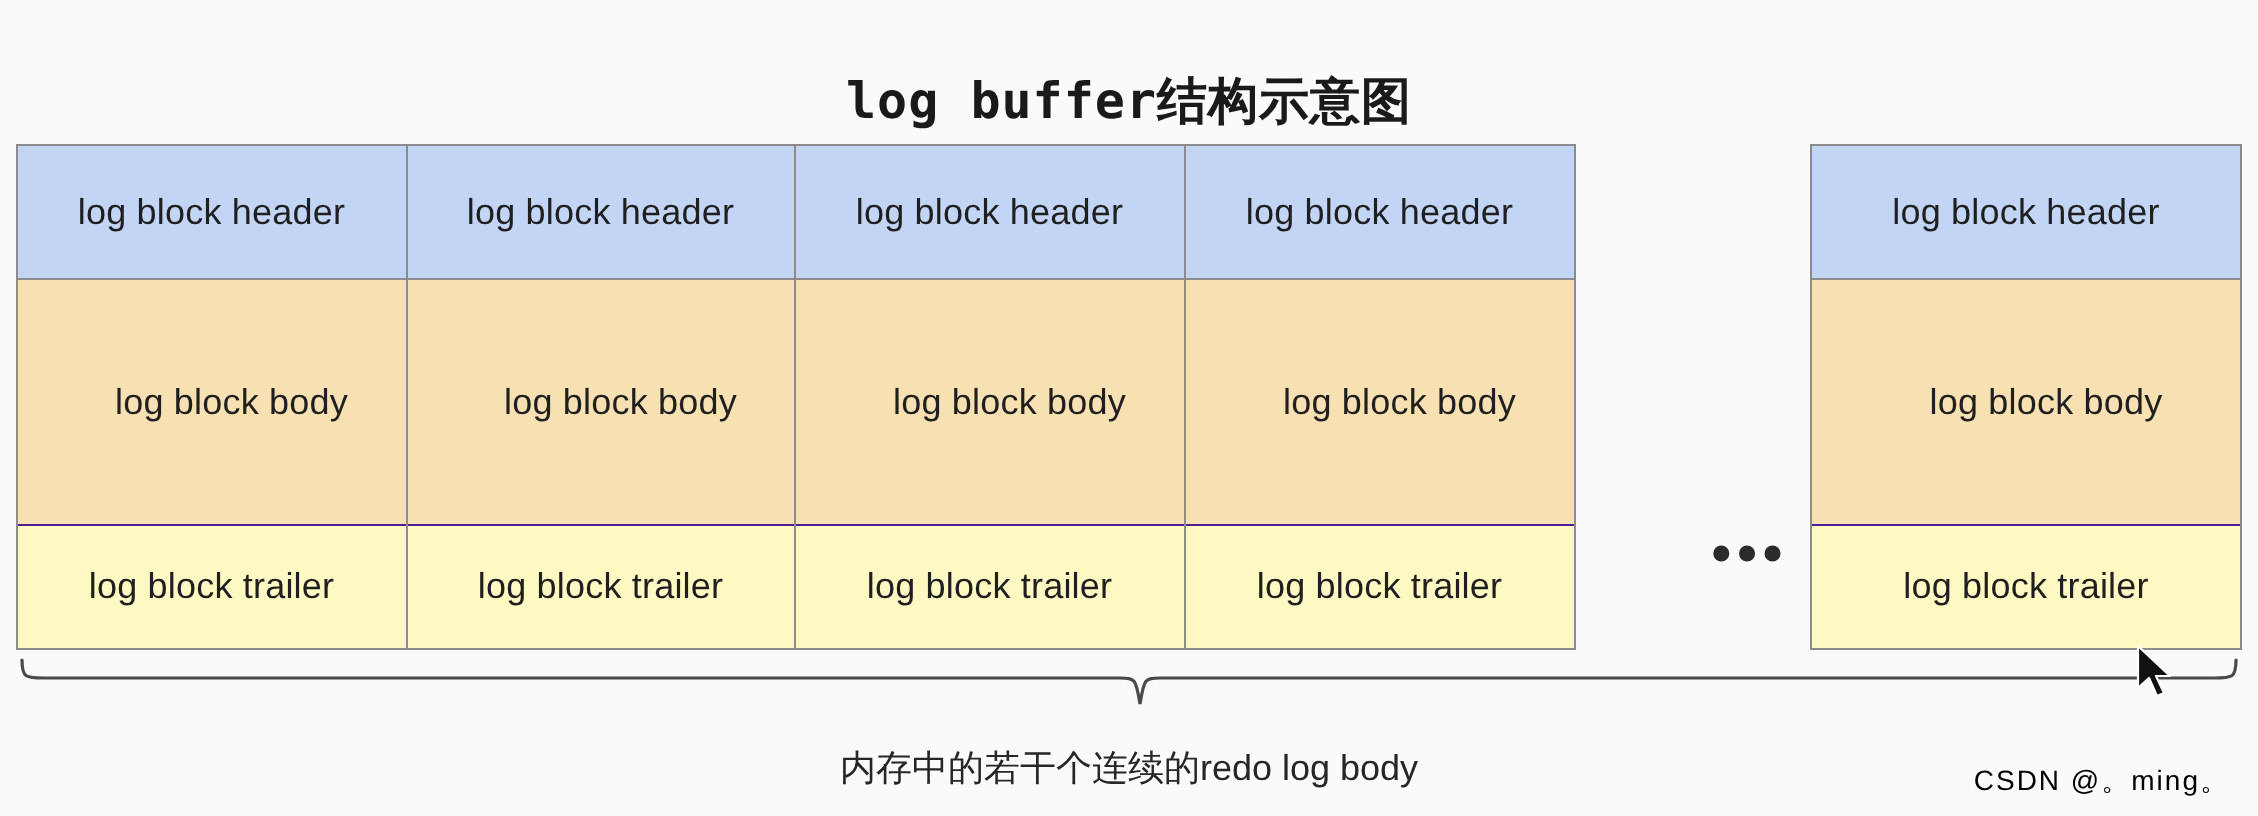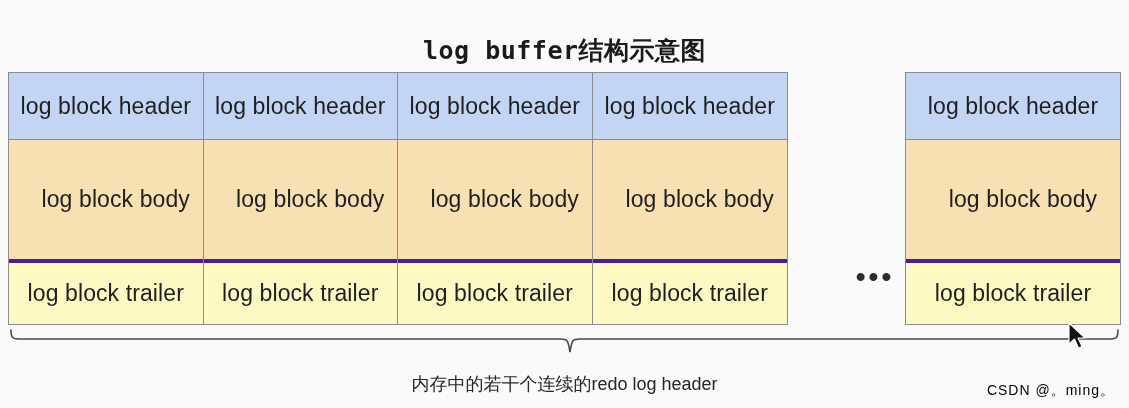--- a/index.html
+++ b/index.html
@@ -74,34 +74,34 @@
     left: 0px;
     width: 780px;
   }
   .block-group.multi .log-block { width: 194.5px; }
 
   .cell {
     box-sizing: border-box;
     display: flex;
     align-items: center;
     justify-content: center;
-    font-size: 23px;
+    font-size: 18px;
     color: #1f1f1f;
     white-space: nowrap;
     letter-spacing: 0.1px;
   }
   .cell.header {
     height: 67px;
     background: #c3d5f5;
     border-bottom: 1px solid #8c8c8c;
   }
   .cell.body {
     height: 123px;
     background: #f7e0b2;
-    border-bottom: 4px solid #4c1d95;
+    border-bottom: 1px solid #4c1d95;
     padding-left: 20px;
   }
   .cell.trailer {
     height: 61px;
     background: #fef9c3;
   }
 
   
   .ellipsis {
     position: absolute;
@@ -215,21 +215,21 @@
       <path d="M 11 4
                C 11 13, 13 13, 22 13
                L 560 13
                C 568 13, 568 14, 570 26
                C 572 14, 572 13, 580 13
                L 1107 13
                C 1116 13, 1118 13, 1118 4" fill="none" stroke="#4a4a4a" stroke-width="1.6" stroke-linecap="round"></path>
     </svg>
   </div>
 
-  <div class="caption">内存中的若干个连续的redo log header</div>
+  <div class="caption">内存中的若干个连续的redo log body</div>
 
   <div class="watermark">CSDN @。ming。</div>
 
   <div class="cursor">
     <svg width="22" height="30" viewBox="0 0 22 30" xmlns="http://www.w3.org/2000/svg" aria-hidden="true">
       <path d="M 1 1 L 1 22 L 6.5 17 L 10.5 26 L 14 24.5 L 10 16 L 17 16 Z" fill="#111111" stroke="#ffffff" stroke-width="1.1" stroke-linejoin="round"></path>
     </svg>
   </div>
 
 </div>

